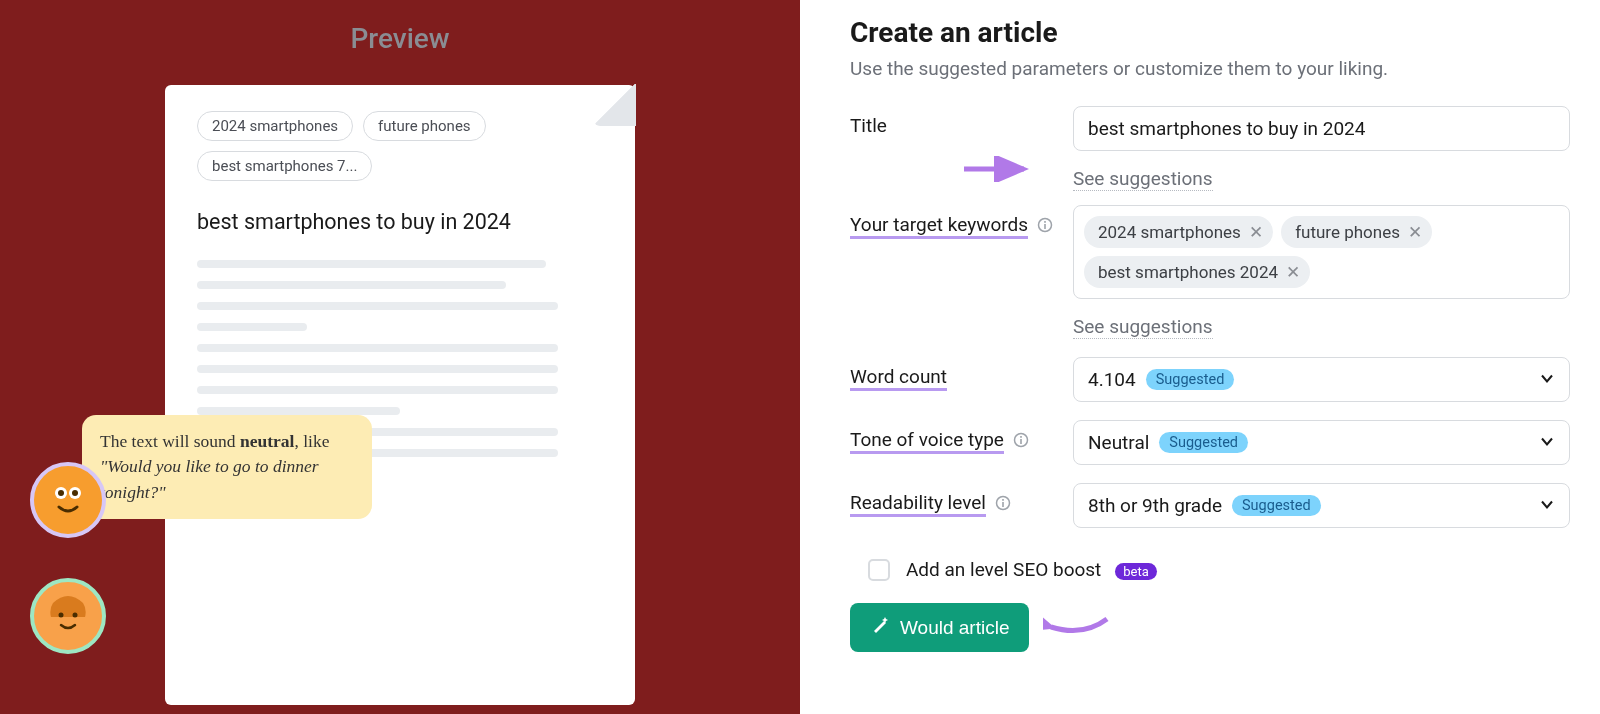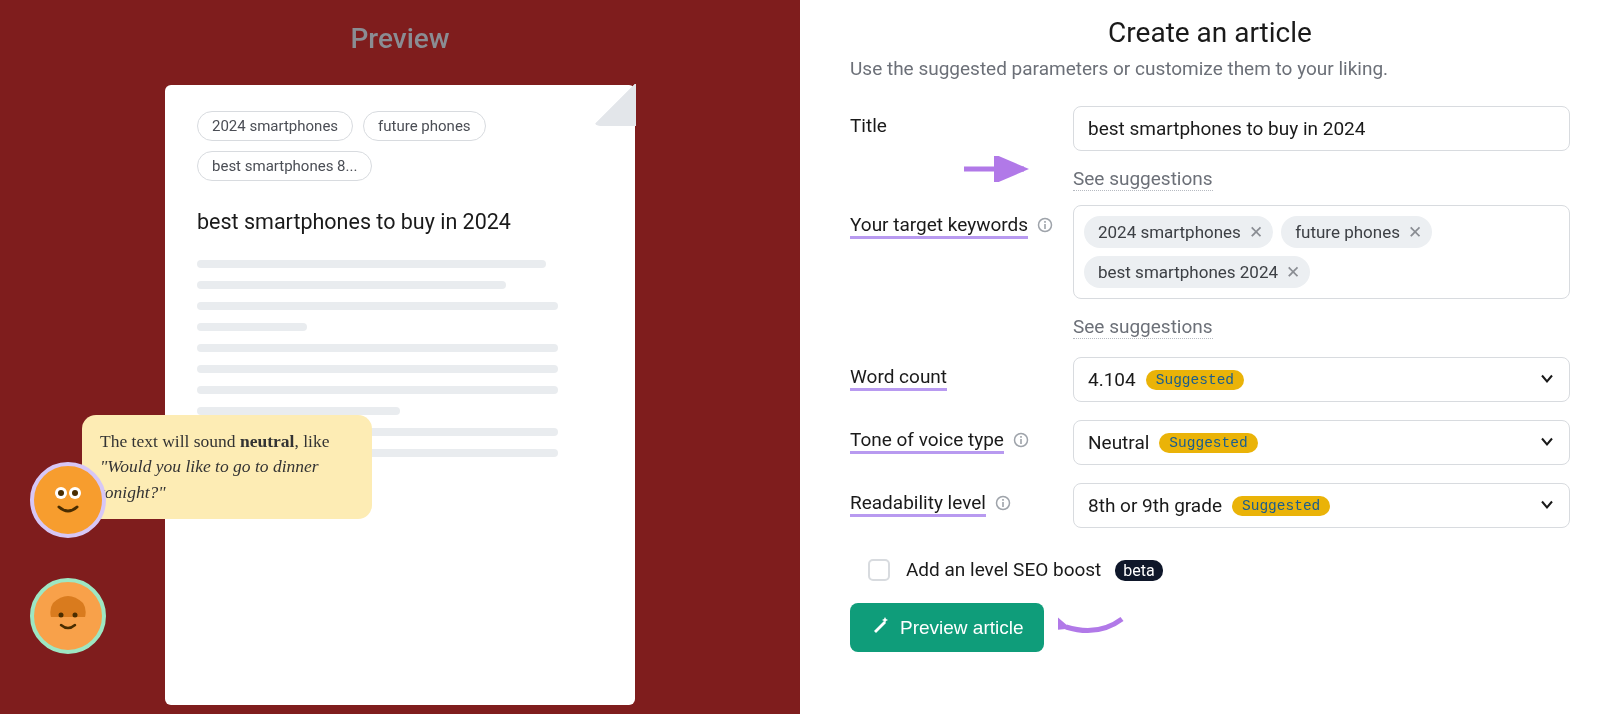--- a/index.html
+++ b/index.html
@@ -88,21 +88,21 @@
 .av1 {
   left: 30px; top: 462px;
   background: #f79d2e;
   border: 4px solid #d7c7f6;
 }
 .av2 {
   left: 30px; top: 578px;
   background: #f8a14a;
   border: 4px solid #9de7c3;
 }
-h1.form-title { font-size: 28px; font-weight: 400; margin-top: 16px; text-align: center; }
+h1.form-title { font-size: 28px; font-weight: 700; margin-top: 16px; }
 .form-sub { color: #6c7078; font-size: 19px; margin-top: 8px; margin-bottom: 26px; }
 .row { display: flex; align-items: flex-start; margin-bottom: 12px; }
 .row .label {
   flex: 0 0 223px;
   font-size: 19px;
   color: #1a1a1a;
   padding-top: 8px;
   position: relative;
 }
 .row .control { flex: 1; }
@@ -122,26 +122,25 @@
   gap: 10px;
   position: relative;
   cursor: pointer;
 }
 .select .chev {
   position: absolute;
   right: 14px; top: 50%;
   transform: translateY(-50%);
 }
 .badge-sug {
-  background: #eab308;
+  background: #7dd3fc;
   color: #1a5d8e;
   font-size: 14.5px;
   padding: 2px 10px;
   border-radius: 12px;
-  font-family: Liberation Mono, monospace;
 }
 .suggest-link {
   color: #6c7078;
   font-size: 19px;
   border-bottom: 1.5px dotted #b6bac1;
   cursor: pointer;
   display: inline-block;
   margin-top: 6px;
 }
 .arrow {
@@ -172,23 +171,23 @@
 }
 .checkbox {
   width: 22px; height: 22px;
   border: 2px solid #d8dbdf;
   border-radius: 5px;
   display: inline-block;
   vertical-align: -5px;
   margin-right: 12px;
 }
 .beta {
-  background: #0f172a;
+  background: #6d28d9;
   color: #fff;
-  font-size: 16px;
+  font-size: 13px;
   padding: 1px 8px;
   border-radius: 10px;
   margin-left: 10px;
 }
 .create-btn {
   background: #0f9d7a;
   color: #fff;
   border: none;
   border-radius: 8px;
   padding: 12px 20px;
@@ -207,21 +206,21 @@
 </head>
 <body>
 
 <div class="left">
   <div class="preview-title">Preview</div>
 
   <div class="doc">
     <div class="tags">
       <span class="tag">2024 smartphones</span>
       <span class="tag">future phones</span>
-      <span class="tag">best smartphones 8...</span>
+      <span class="tag">best smartphones 7...</span>
     </div>
     <div class="doc-title">best smartphones to buy in 2024</div>
     <div class="lines">
       <div class="line" style="width:86%"></div>
       <div class="line" style="width:76%"></div>
       <div class="line" style="width:89%"></div>
       <div class="line" style="width:27%"></div>
       <div class="line" style="width:89%"></div>
       <div class="line" style="width:89%"></div>
       <div class="line" style="width:89%"></div>
@@ -373,21 +372,21 @@
   </div>
 
   <div style="display:flex;align-items:center">
     <button class="create-btn">
       <span>
         <svg width="20" height="20" viewBox="0 0 20 20">
             <path d="M4 16 L14 6 L16 8 L6 18 Z" fill="#fff"></path>
             <path d="M15 2 L16 4 L18 5 L16 6 L15 8 L14 6 L12 5 L14 4 Z" fill="#fff"></path>
           </svg>
       </span>
-      <span>Preview article</span>
+      <span>Would article</span>
     </button>
     <span class="purple-arrow-right" style="margin-top:8px">
       <svg width="72" height="30">
           <defs>
             <marker id="ah2" markerWidth="8" markerHeight="8" refX="1" refY="3" orient="auto">
               <path d="M7,0 L0,3 L7,6 Z" fill="#b179e8"></path>
             </marker>
           </defs>
           <path d="M64 8 Q40 26 8 16" stroke="#b179e8" stroke-width="5" fill="none" marker-end="url(#ah2)"></path>
         </svg>

